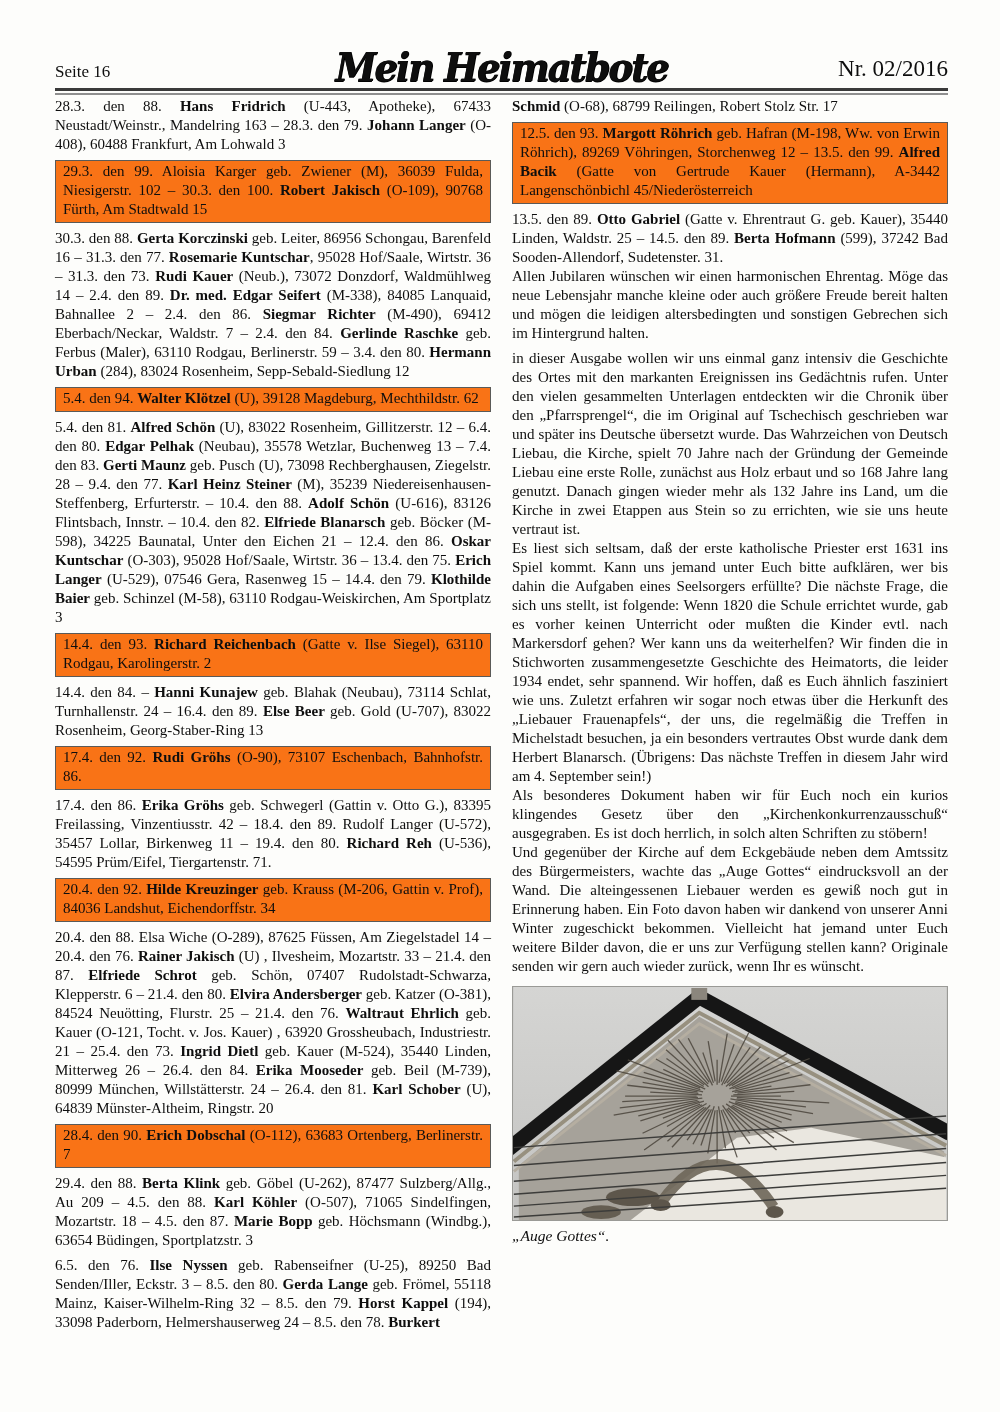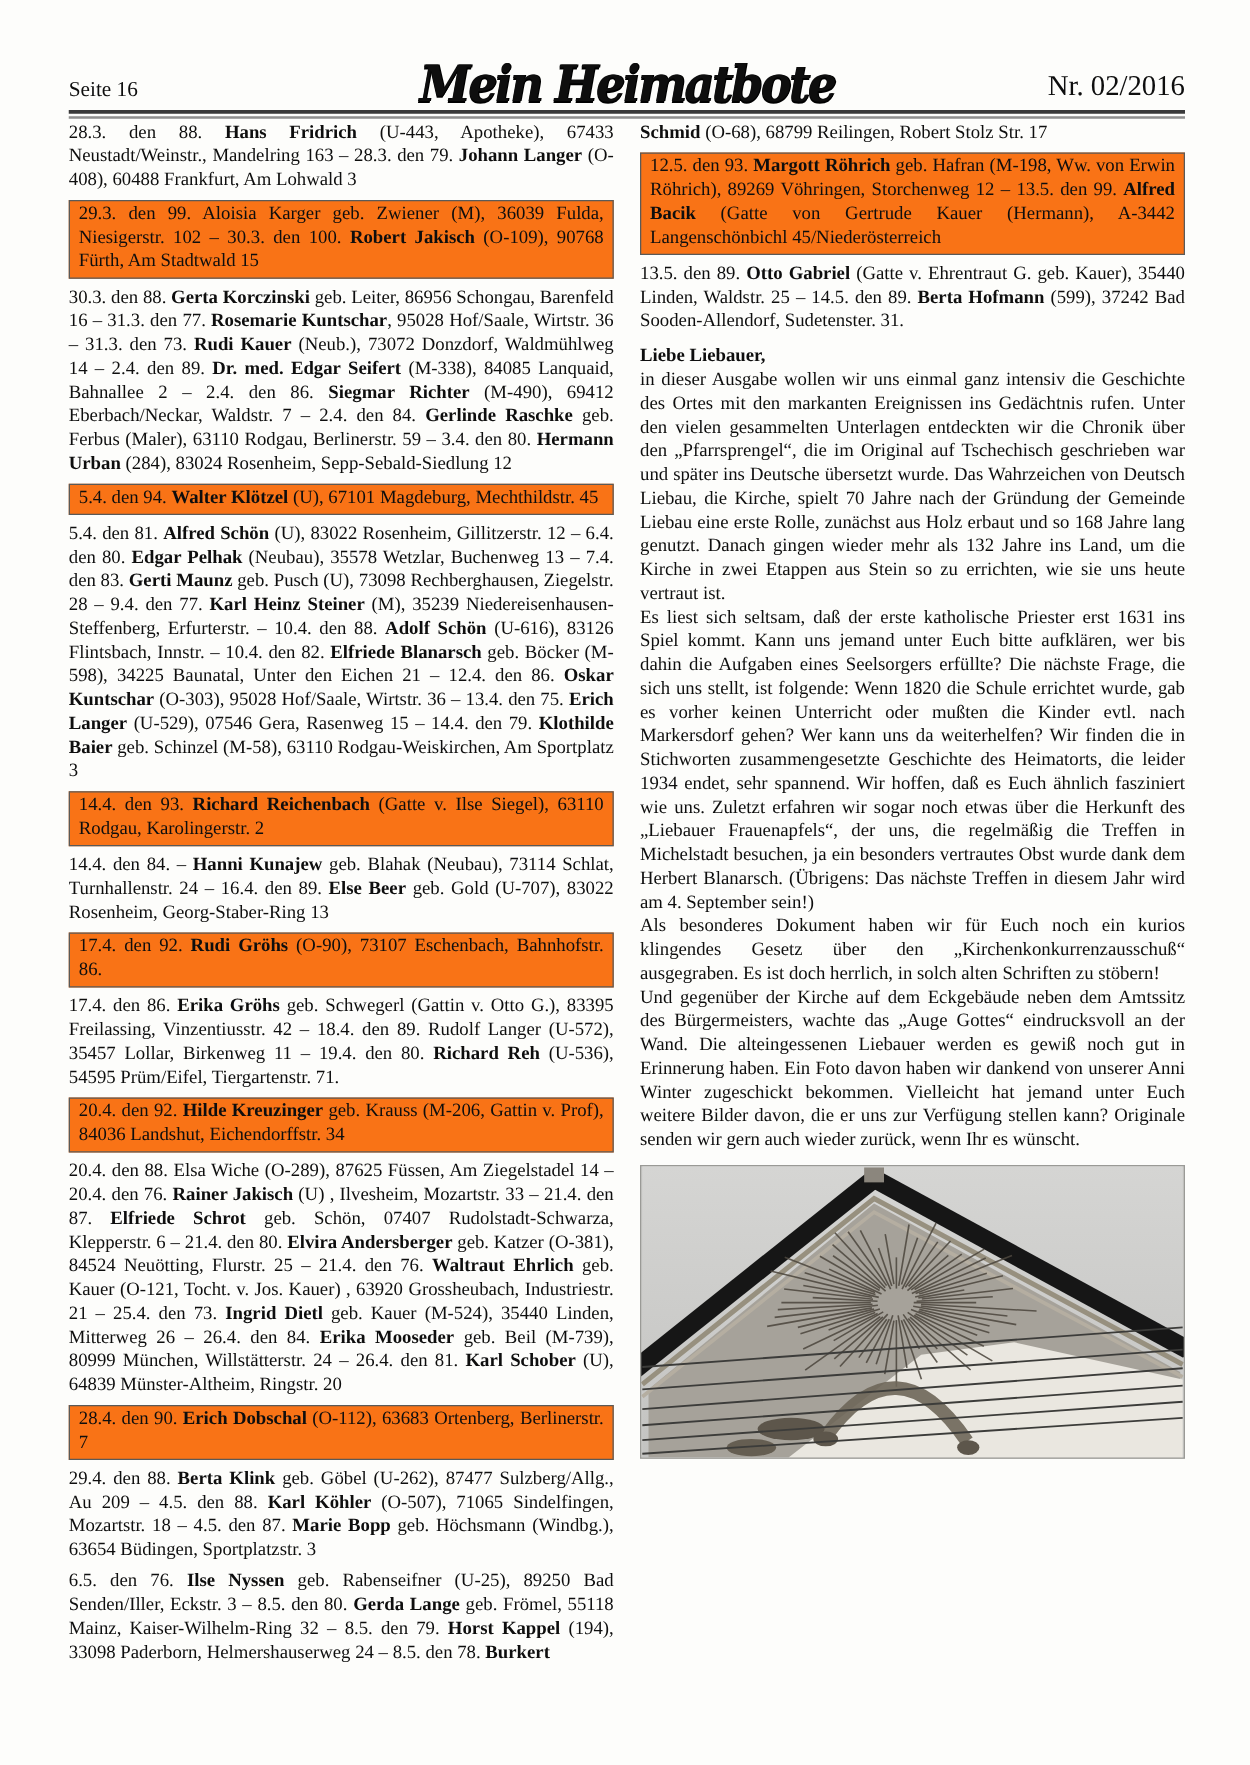--- a/index.html
+++ b/index.html
@@ -60,39 +60,39 @@
     <div class="rule1"></div>
     <div class="rule2"></div>
   </div>
 
   <div class="columns">
 
     <div class="col">
         <div class="block"><span>28.3. den 88. </span><b>Hans Fridrich</b><span> (U-443, Apotheke), 67433 Neustadt/Weinstr., Mandelring 163 – 28.3. den 79. </span><b>Johann Langer</b><span> (O-408), 60488 Frankfurt, Am Lohwald 3</span></div>
         <div class="block box"><span>29.3. den 99. Aloisia Karger geb. Zwiener (M), 36039 Fulda, Niesigerstr. 102 – 30.3. den 100. </span><b>Robert Jakisch</b><span> (O-109), 90768 Fürth, Am Stadtwald 15</span></div>
         <div class="block"><span>30.3. den 88. </span><b>Gerta Korczinski</b><span> geb. Leiter, 86956 Schongau, Barenfeld 16 – 31.3. den 77. </span><b>Rosemarie Kuntschar</b><span>, 95028 Hof/Saale, Wirtstr. 36 – 31.3. den 73. </span><b>Rudi Kauer</b><span> (Neub.), 73072 Donzdorf, Waldmühlweg 14 – 2.4. den 89. </span><b>Dr. med. Edgar Seifert</b><span> (M-338), 84085 Lanquaid, Bahnallee 2 – 2.4. den 86. </span><b>Siegmar Richter</b><span> (M-490), 69412 Eberbach/Neckar, Waldstr. 7 – 2.4. den 84. </span><b>Gerlinde Raschke</b><span> geb. Ferbus (Maler), 63110 Rodgau, Berlinerstr. 59 – 3.4. den 80. </span><b>Hermann Urban</b><span> (284), 83024 Rosenheim, Sepp-Sebald-Siedlung 12</span></div>
-        <div class="block box"><span>5.4. den 94. </span><b>Walter Klötzel</b><span> (U), 67101 Magdeburg, Mechthildstr. 45</span></div>
+        <div class="block box"><span>5.4. den 94. </span><b>Walter Klötzel</b><span> (U), 39128 Magdeburg, Mechthildstr. 62</span></div>
         <div class="block"><span>5.4. den 81. </span><b>Alfred Schön</b><span> (U), 83022 Rosenheim, Gillitzerstr. 12 – 6.4. den 80. </span><b>Edgar Pelhak</b><span> (Neubau), 35578 Wetzlar, Buchenweg 13 – 7.4. den 83. </span><b>Gerti Maunz</b><span> geb. Pusch (U), 73098 Rechberghausen, Ziegelstr. 28 – 9.4. den 77. </span><b>Karl Heinz Steiner</b><span> (M), 35239 Niedereisenhausen-Steffenberg, Erfurterstr. – 10.4. den 88. </span><b>Adolf Schön</b><span> (U-616), 83126 Flintsbach, Innstr. – 10.4. den 82. </span><b>Elfriede Blanarsch</b><span> geb. Böcker (M-598), 34225 Baunatal, Unter den Eichen 21 – 12.4. den 86. </span><b>Oskar Kuntschar</b><span> (O-303), 95028 Hof/Saale, Wirtstr. 36 – 13.4. den 75. </span><b>Erich Langer</b><span> (U-529), 07546 Gera, Rasenweg 15 – 14.4. den 79. </span><b>Klothilde Baier</b><span> geb. Schinzel (M-58), 63110 Rodgau-Weiskirchen, Am Sportplatz 3</span></div>
         <div class="block box"><span>14.4. den 93. </span><b>Richard Reichenbach</b><span> (Gatte v. Ilse Siegel), 63110 Rodgau, Karolingerstr. 2</span></div>
         <div class="block"><span>14.4. den 84. – </span><b>Hanni Kunajew</b><span> geb. Blahak (Neubau), 73114 Schlat, Turnhallenstr. 24 – 16.4. den 89. </span><b>Else Beer</b><span> geb. Gold (U-707), 83022 Rosenheim, Georg-Staber-Ring 13</span></div>
         <div class="block box"><span>17.4. den 92. </span><b>Rudi Gröhs</b><span> (O-90), 73107 Eschenbach, Bahnhofstr. 86.</span></div>
         <div class="block"><span>17.4. den 86. </span><b>Erika Gröhs</b><span> geb. Schwegerl (Gattin v. Otto G.), 83395 Freilassing, Vinzentiusstr. 42 – 18.4. den 89. Rudolf Langer (U-572), 35457 Lollar, Birkenweg 11 – 19.4. den 80. </span><b>Richard Reh</b><span> (U-536), 54595 Prüm/Eifel, Tiergartenstr. 71.</span></div>
         <div class="block box"><span>20.4. den 92. </span><b>Hilde Kreuzinger</b><span> geb. Krauss (M-206, Gattin v. Prof), 84036 Landshut, Eichendorffstr. 34</span></div>
         <div class="block"><span>20.4. den 88. Elsa Wiche (O-289), 87625 Füssen, Am Ziegelstadel 14 – 20.4. den 76. </span><b>Rainer Jakisch</b><span> (U) , Ilvesheim, Mozartstr. 33 – 21.4. den 87. </span><b>Elfriede Schrot</b><span> geb. Schön, 07407 Rudolstadt-Schwarza, Klepperstr. 6 – 21.4. den 80. </span><b>Elvira Andersberger</b><span> geb. Katzer (O-381), 84524 Neuötting, Flurstr. 25 – 21.4. den 76. </span><b>Waltraut Ehrlich</b><span> geb. Kauer (O-121, Tocht. v. Jos. Kauer) , 63920 Grossheubach, Industriestr. 21 – 25.4. den 73. </span><b>Ingrid Dietl</b><span> geb. Kauer (M-524), 35440 Linden, Mitterweg 26 – 26.4. den 84. </span><b>Erika Mooseder</b><span> geb. Beil (M-739), 80999 München, Willstätterstr. 24 – 26.4. den 81. </span><b>Karl Schober</b><span> (U), 64839 Münster-Altheim, Ringstr. 20</span></div>
         <div class="block box"><span>28.4. den 90. </span><b>Erich Dobschal</b><span> (O-112), 63683 Ortenberg, Berlinerstr. 7</span></div>
         <div class="block"><span>29.4. den 88. </span><b>Berta Klink</b><span> geb. Göbel (U-262), 87477 Sulzberg/Allg., Au 209 – 4.5. den 88. </span><b>Karl Köhler</b><span> (O-507), 71065 Sindelfingen, Mozartstr. 18 – 4.5. den 87. </span><b>Marie Bopp</b><span> geb. Höchsmann (Windbg.), 63654 Büdingen, Sportplatzstr. 3</span></div>
         <div class="block tight"><span>6.5. den 76. </span><b>Ilse Nyssen</b><span> geb. Rabenseifner (U-25), 89250 Bad Senden/Iller, Eckstr. 3 – 8.5. den 80. </span><b>Gerda Lange</b><span> geb. Frömel, 55118 Mainz, Kaiser-Wilhelm-Ring 32 – 8.5. den 79. </span><b>Horst Kappel</b><span> (194), 33098 Paderborn, Helmershauserweg 24 – 8.5. den 78. </span><b>Burkert</b></div>
       </div>
 
     <div class="col">
       <div>
           <div class="block"><b>Schmid</b><span> (O-68), 68799 Reilingen, Robert Stolz Str. 17</span></div>
           <div class="block box"><span>12.5. den 93. </span><b>Margott Röhrich</b><span> geb. Hafran (M-198, Ww. von Erwin Röhrich), 89269 Vöhringen, Storchenweg 12 – 13.5. den 99. </span><b>Alfred Bacik</b><span> (Gatte von Gertrude Kauer (Hermann), A-3442 Langenschönbichl 45/Niederösterreich</span></div>
           <div class="block tight"><span>13.5. den 89. </span><b>Otto Gabriel</b><span> (Gatte v. Ehrentraut G. geb. Kauer), 35440 Linden, Waldstr. 25 – 14.5. den 89. </span><b>Berta Hofmann</b><span> (599), 37242 Bad Sooden-Allendorf, Sudetenster. 31.</span></div>
-          <div class="block heading tight space-before"><b>Liebe Liebauer,</b></div>
+          <div class="block"><span>Allen Jubilaren wünschen wir einen harmonischen Ehrentag. Möge das neue Lebensjahr manche kleine oder auch größere Freude bereit halten und mögen die leidigen altersbedingten und sonstigen Gebrechen sich im Hintergrund halten.</span></div>
           <div class="block tight"><span>in dieser Ausgabe wollen wir uns einmal ganz intensiv die Geschichte des Ortes mit den markanten Ereignissen ins Gedächtnis rufen. Unter den vielen gesammelten Unterlagen entdeckten wir die Chronik über den „Pfarrsprengel“, die im Original auf Tschechisch geschrieben war und später ins Deutsche übersetzt wurde. Das Wahrzeichen von Deutsch Liebau, die Kirche, spielt 70 Jahre nach der Gründung der Gemeinde Liebau eine erste Rolle, zunächst aus Holz erbaut und so 168 Jahre lang genutzt. Danach gingen wieder mehr als 132 Jahre ins Land, um die Kirche in zwei Etappen aus Stein so zu errichten, wie sie uns heute vertraut ist.</span></div>
           <div class="block tight"><span>Es liest sich seltsam, daß der erste katholische Priester erst 1631 ins Spiel kommt. Kann uns jemand unter Euch bitte aufklären, wer bis dahin die Aufgaben eines Seelsorgers erfüllte? Die nächste Frage, die sich uns stellt, ist folgende: Wenn 1820 die Schule errichtet wurde, gab es vorher keinen Unterricht oder mußten die Kinder evtl. nach Markersdorf gehen? Wer kann uns da weiterhelfen? Wir finden die in Stichworten zusammengesetzte Geschichte des Heimatorts, die leider 1934 endet, sehr spannend. Wir hoffen, daß es Euch ähnlich fasziniert wie uns. Zuletzt erfahren wir sogar noch etwas über die Herkunft des „Liebauer Frauenapfels“, der uns, die regelmäßig die Treffen in Michelstadt besuchen, ja ein besonders vertrautes Obst wurde dank dem Herbert Blanarsch. (Übrigens: Das nächste Treffen in diesem Jahr wird am 4. September sein!)</span></div>
           <div class="block tight"><span>Als besonderes Dokument haben wir für Euch noch ein kurios klingendes Gesetz über den „Kirchenkonkurrenzausschuß“ ausgegraben. Es ist doch herrlich, in solch alten Schriften zu stöbern!</span></div>
           <div class="block tight"><span>Und gegenüber der Kirche auf dem Eckgebäude neben dem Amtssitz des Bürgermeisters, wachte das „Auge Gottes“ eindrucksvoll an der Wand. Die alteingessenen Liebauer werden es gewiß noch gut in Erinnerung haben. Ein Foto davon haben wir dankend von unserer Anni Winter zugeschickt bekommen. Vielleicht hat jemand unter Euch weitere Bilder davon, die er uns zur Verfügung stellen kann? Originale senden wir gern auch wieder zurück, wenn Ihr es wünscht.</span></div>
         </div>
 
       <div class="photo-wrap">
         <svg class="photo" viewBox="0 0 436 235" xmlns="http://www.w3.org/2000/svg" role="img">
           <defs>
             <linearGradient id="sky" x1="0" y1="0" x2="0" y2="1">
@@ -190,17 +190,18 @@
 
           <g stroke="#3c3c3a" stroke-width="1.5">
             <line x1="0" y1="162" x2="436" y2="130"></line>
             <line x1="0" y1="180" x2="436" y2="148"></line>
             <line x1="0" y1="196" x2="436" y2="163"></line>
             <line x1="0" y1="209" x2="436" y2="177"></line>
             <line x1="0" y1="221" x2="436" y2="190"></line>
             <line x1="0" y1="232" x2="436" y2="203"></line>
           </g>
         </svg>
+        <div class="caption"><i>„Auge Gottes“.</i></div>
       </div>
     </div>
 
   </div>
 </div>
 
 </body></html>

